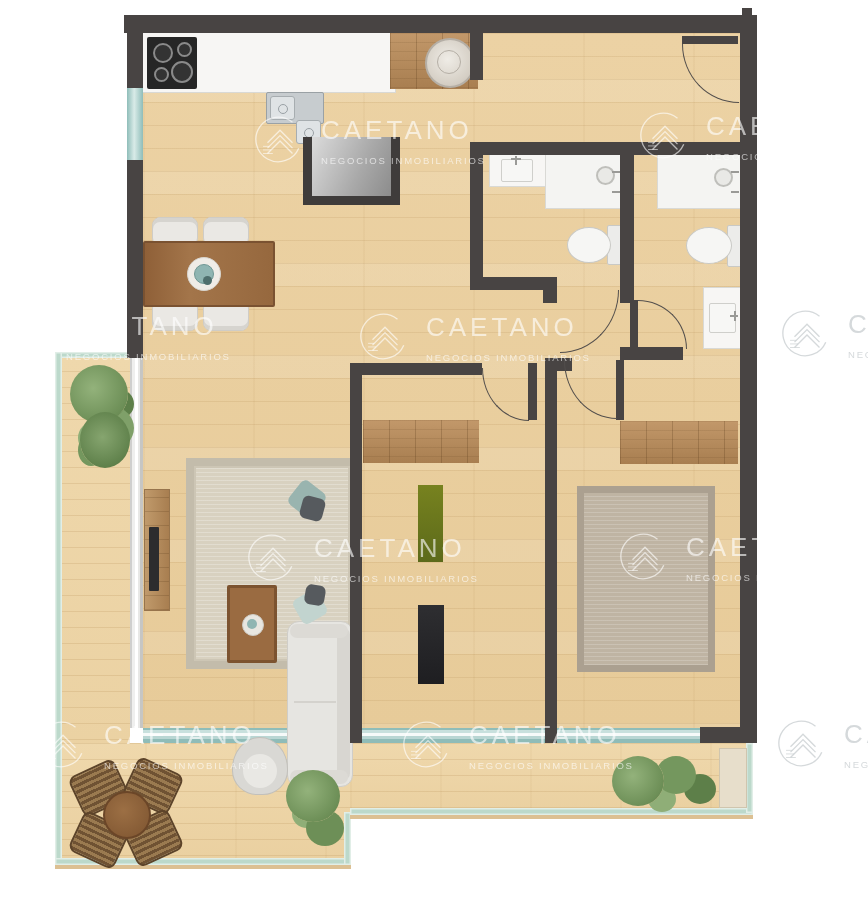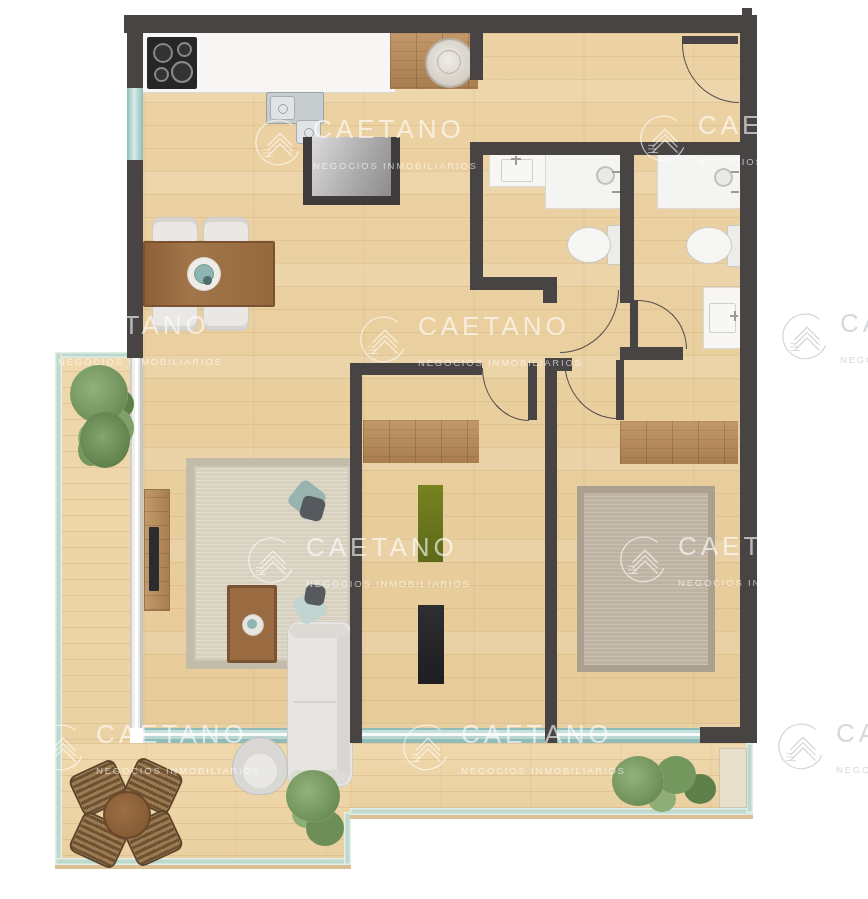--- a/index.html
+++ b/index.html
@@ -29,25 +29,25 @@
   .wood{position:absolute;background:
       repeating-linear-gradient(90deg, rgba(70,42,12,0.22) 0 1px, transparent 1px 26px),
       repeating-linear-gradient(180deg, rgba(70,42,12,0.10) 0 1px, transparent 1px 9px),
       linear-gradient(180deg,#c2986a,#a87e50);}
   .chair{position:absolute;background:#eae8e4;border:1px solid #cfccc6;border-radius:8px;}
   .pillow{position:absolute;border-radius:6px;}
   .plant{position:absolute;border-radius:50%;
     background:radial-gradient(circle at 40% 40%, #93b27b, #6d8f57 70%, #5b7a48);}
   .wicker{position:absolute;border:2px solid #5d442a;border-radius:8px;
     background:repeating-linear-gradient(0deg,#6f5233 0 3px,#9a7a50 3px 6px);}
-  .wm{position:absolute;display:flex;align-items:center;gap:8px;color:rgba(255,255,255,0.62);
+  .wm{position:absolute;display:flex;align-items:center;gap:16px;color:rgba(255,255,255,0.62);
       pointer-events:none;white-space:nowrap;z-index:60;}
   .wm.wm-gray{color:rgba(203,208,210,0.8);}
   .wm-brand{font-weight:300;font-size:26px;letter-spacing:4px;line-height:1;}
-  .wm-tagline{font-size:9.5px;letter-spacing:1.8px;margin-top:18px;}
+  .wm-tagline{font-size:9.5px;letter-spacing:1.8px;margin-top:12px;}
   .wm-logo svg{display:block;}
 </style>
 </head>
 <body>
 
 <div id="plan">
 
   <div class="deck" style="left:55px;top:355px;width:75px;height:510px;"></div>
   <div class="deck" style="left:55px;top:743px;width:295px;height:122px;"></div>
   <div class="deck" style="left:350px;top:743px;width:403px;height:72px;"></div>

